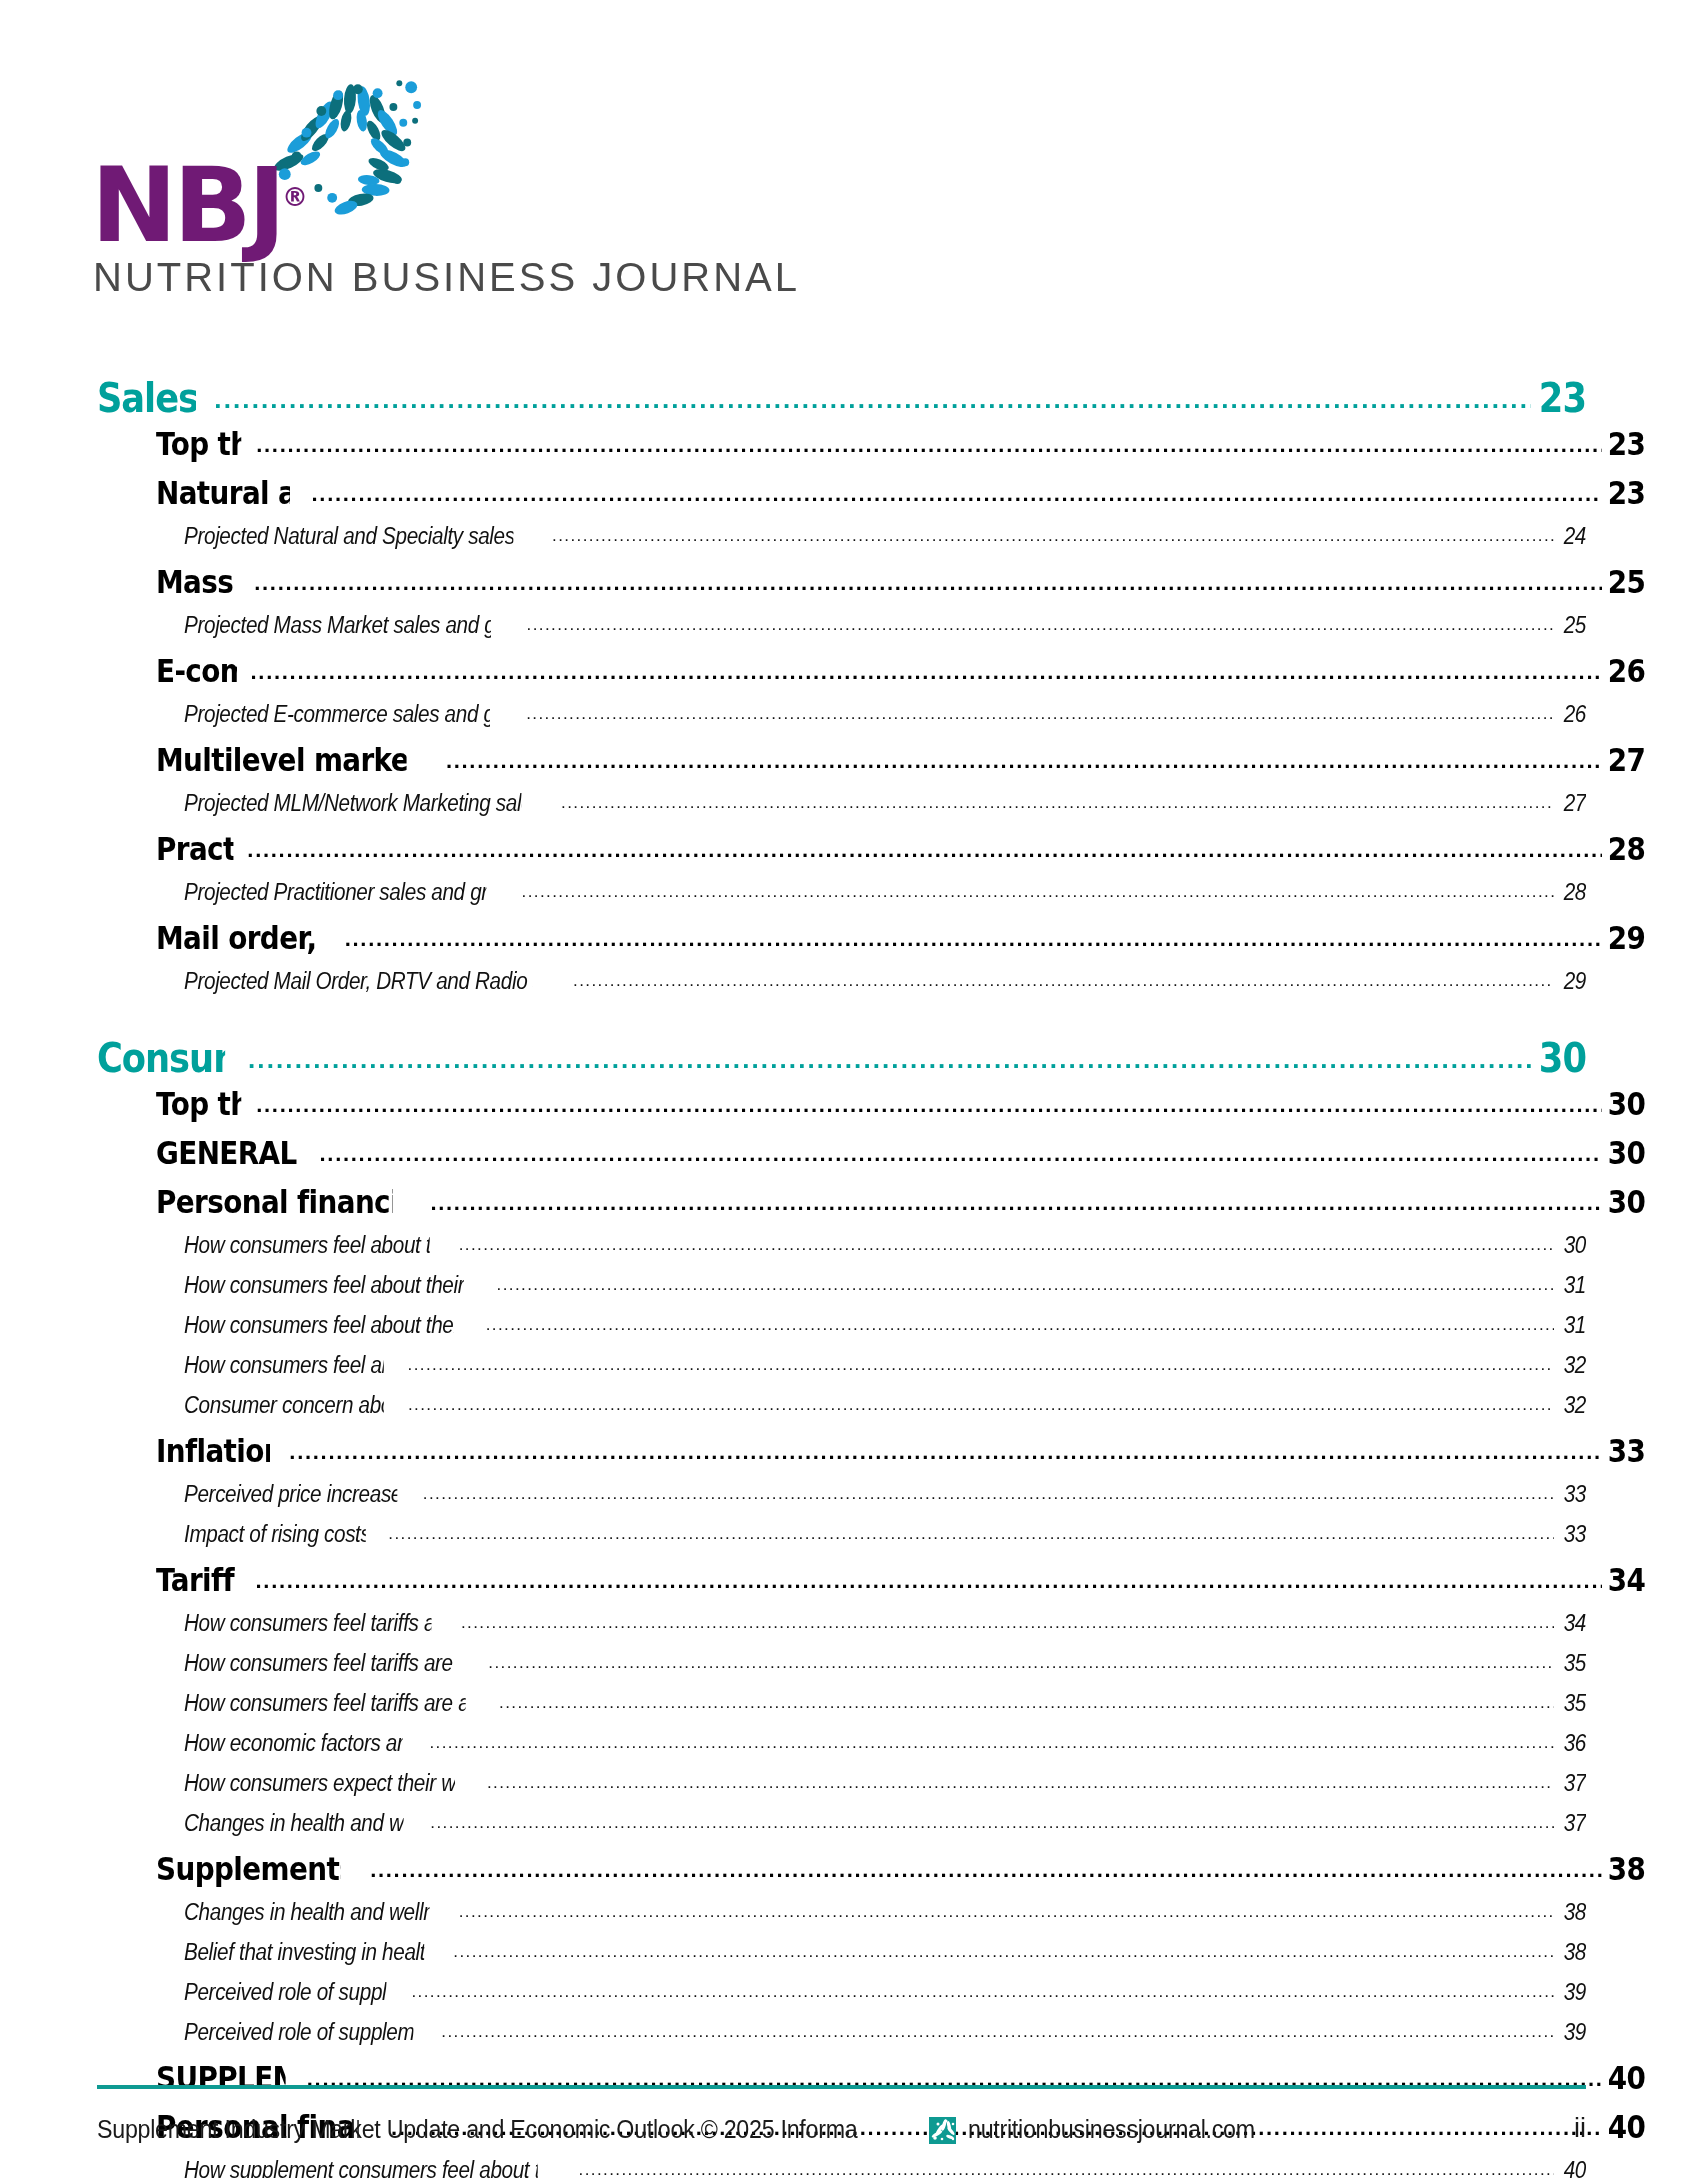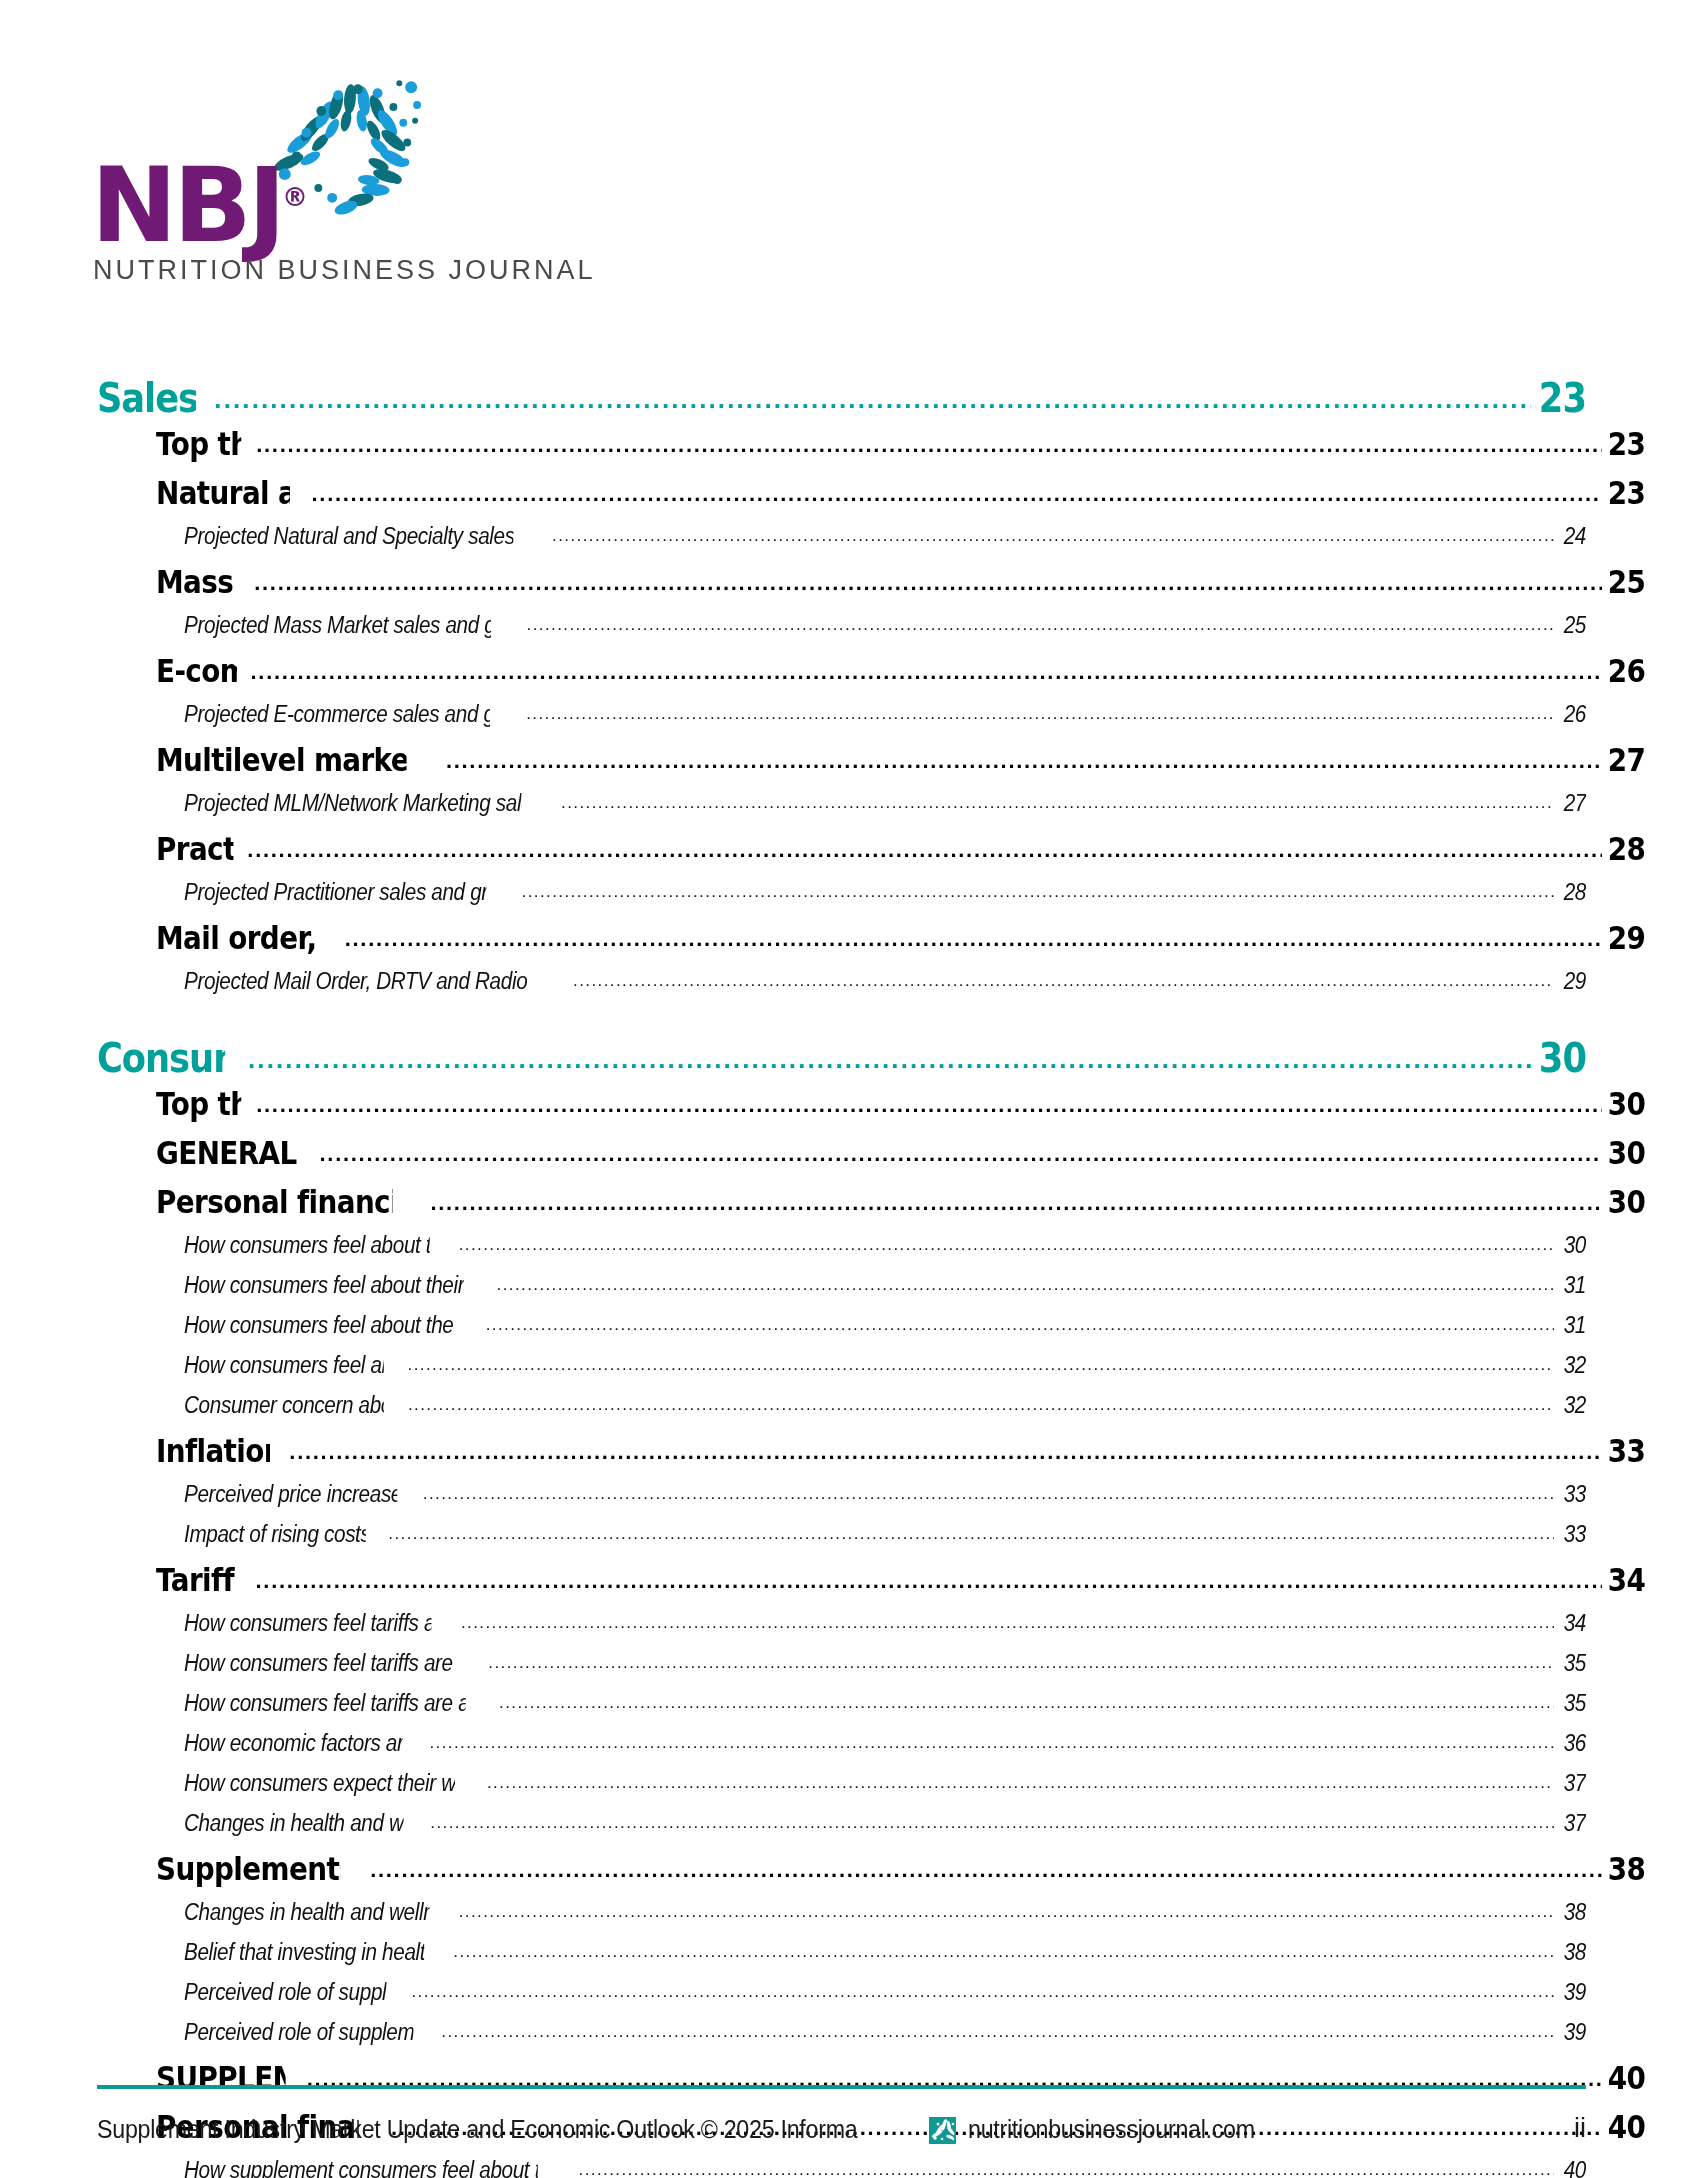--- a/index.html
+++ b/index.html
@@ -44,21 +44,21 @@
   .logo-reg {
     font-size: 26px;
     vertical-align: super;
     letter-spacing: 0;
   }
   .logo-sub {
     position: absolute;
     left: 2px;
     top: 184px;
     font-family: "Liberation Sans", sans-serif;
-    font-size: 27px;
+    font-size: 40px;
     font-weight: normal;
     letter-spacing: 3px;
     color: #4A4A4A;
     white-space: nowrap;
   }
 
   
   .toc {
     position: absolute;
     left: 97px;

